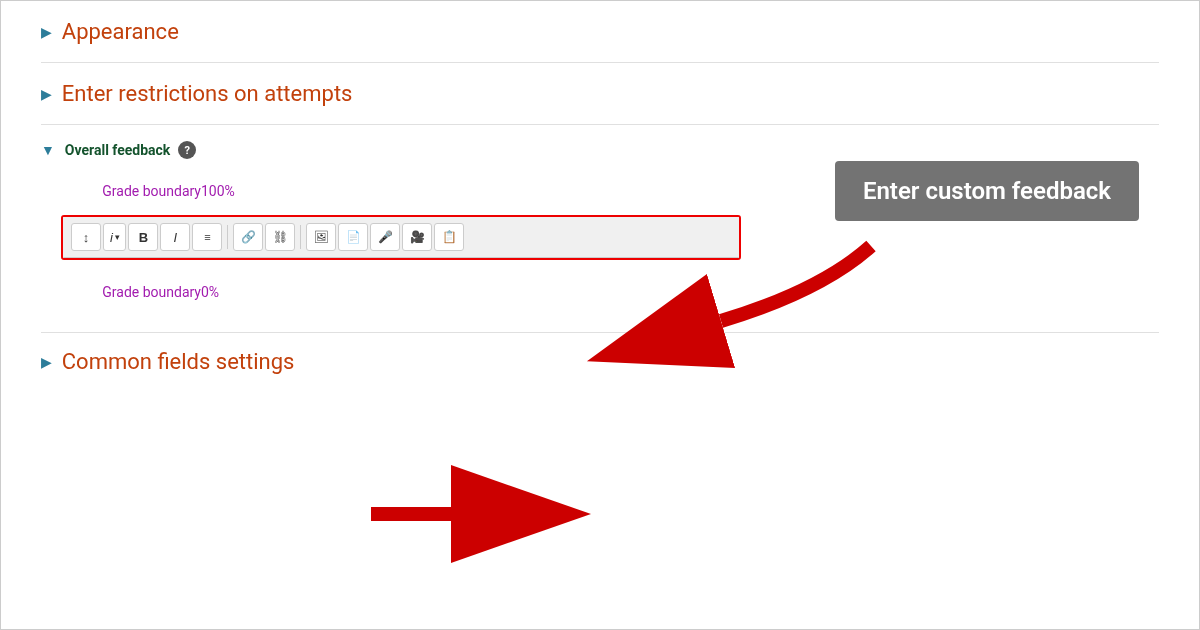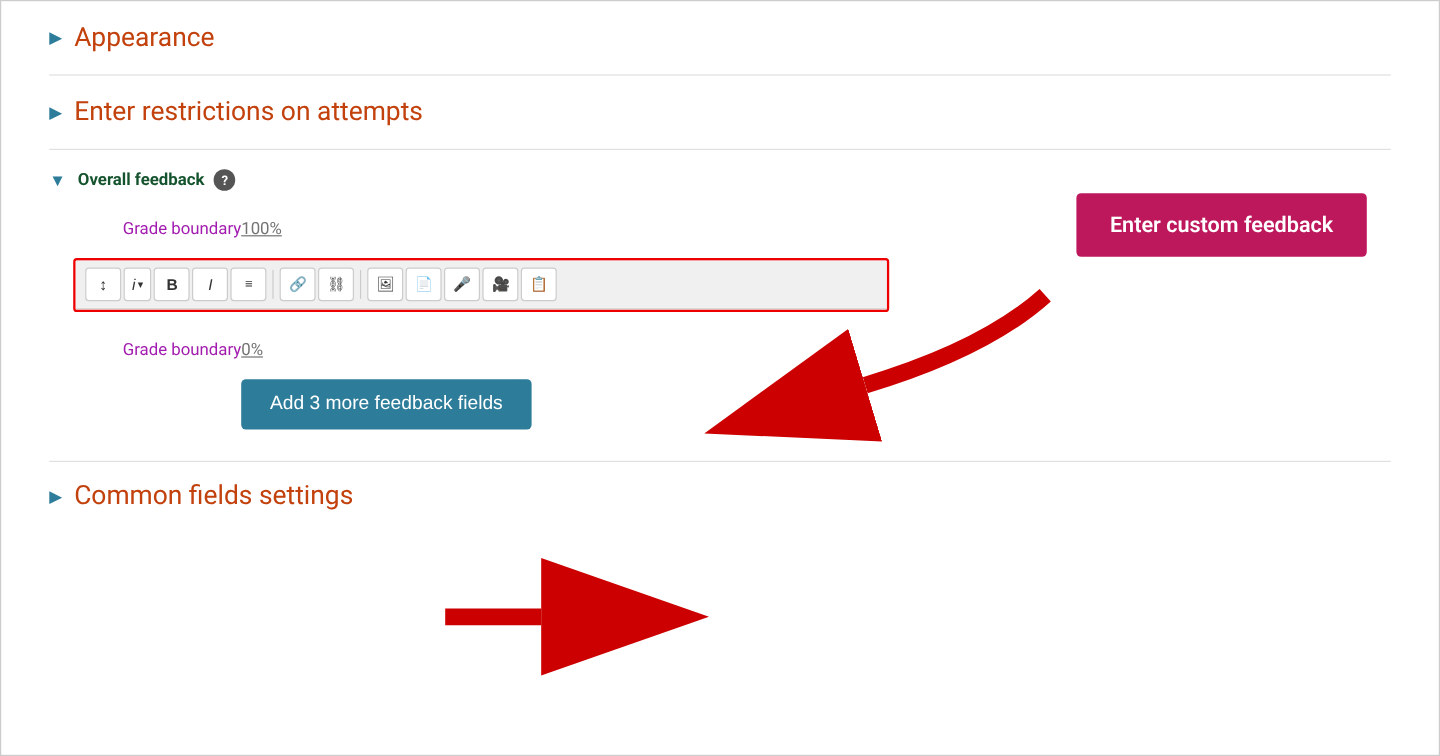--- a/index.html
+++ b/index.html
@@ -92,23 +92,22 @@
       font-size: 14px;
       color: #a21caf;
       width: 140px;
       min-width: 140px;
       padding-top: 8px;
       text-align: right;
     }
 
     .form-value {
       font-size: 14px;
-      color: #737373;
+      color: #a21caf;
       padding-top: 8px;
-      text-decoration: underline;
     }
 
     .editor-container {
       flex: 1;
       max-width: 680px;
       border: 2px solid #e00;
       border-radius: 3px;
       overflow: hidden;
     }
 
@@ -201,23 +200,23 @@
 
     
     .callout-container {
       position: absolute;
       top: 160px;
       right: 60px;
       z-index: 10;
     }
 
     .callout-box {
-      background: #be185d;
+      background: #737373;
       color: #fff;
-      font-size: 18px;
+      font-size: 24px;
       font-weight: 600;
       padding: 16px 28px;
       border-radius: 4px;
     }
 
     
     .svg-arrow-overlay {
       position: absolute;
       top: 0;
       left: 0;
@@ -326,23 +325,20 @@
             </button>
           </div>
         </div>
       </div>
 
       <div class="grade-boundary-row">
         <span class="form-label">Grade boundary</span>
         <span class="form-value">0%</span>
       </div>
 
-      <div class="add-fields-row">
-        <button class="add-fields-btn">Add 3 more feedback fields</button>
-      </div>
 
     </div>
 
     <div class="common-module-row">
       <span class="chevron-icon">▶</span>
       <span class="section-title">Common fields settings</span>
     </div>
 
   </div>
 

